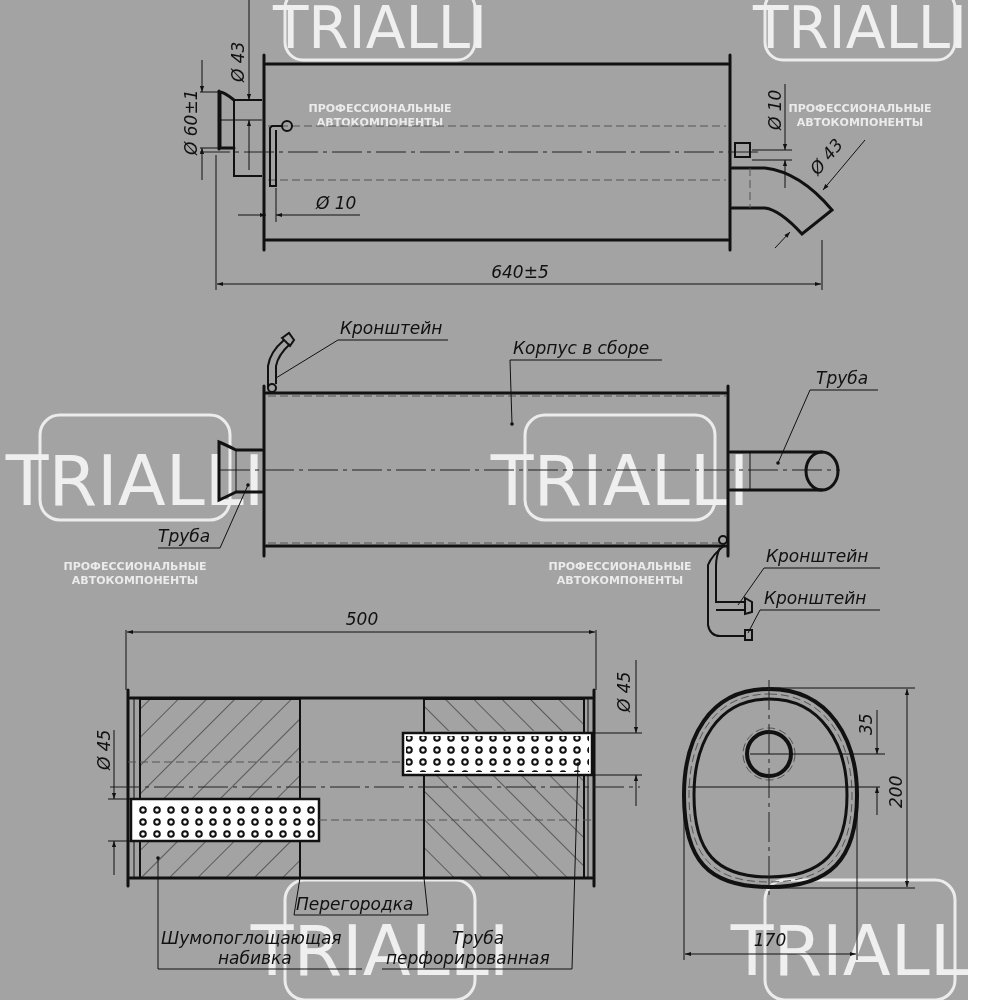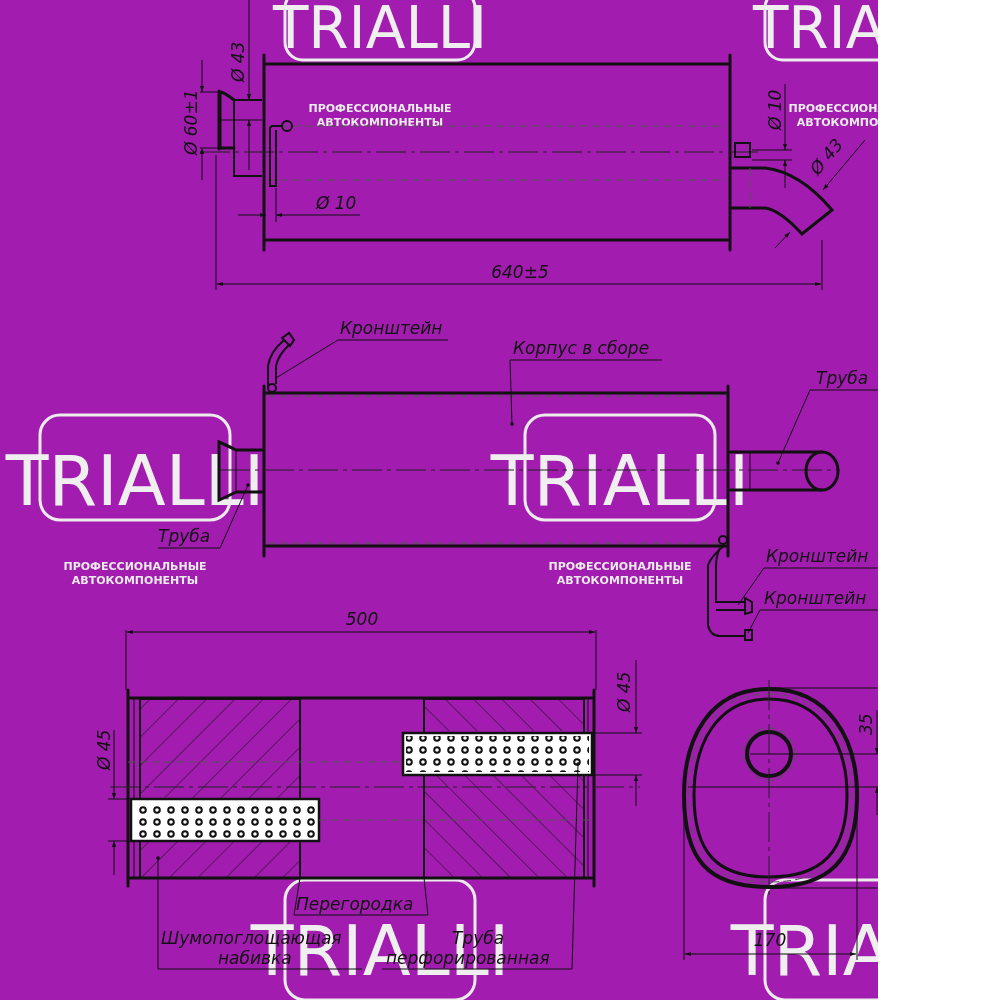--- a/index.html
+++ b/index.html
@@ -1,16 +1,16 @@
 <!DOCTYPE html>
 <html><head>
 <meta charset="utf-8">
 <style>
   html, body { margin: 0; padding: 0; background: #ffffff; }
-  #canvas { position: relative; width: 878px; height: 1000px; background: #a21caf; overflow: hidden; }
+  #canvas { position: relative; width: 968px; height: 1000px; background: #a3a3a3; overflow: hidden; }
   svg { position: absolute; left: 0; top: 0; }
   .wm text { font-family: "DejaVu Sans", sans-serif; }
   .lbl { font-family: "DejaVu Sans", sans-serif; font-style: italic; font-size: 17px; fill: #111; }
   .dim { font-family: "DejaVu Sans", sans-serif; font-style: italic; font-size: 17px; fill: #111; }
   .thick { stroke: #111; stroke-width: 3; fill: none; stroke-linecap: round; }
   .med { stroke: #111; stroke-width: 2; fill: none; }
   .thin { stroke: #111; stroke-width: 1; fill: none; }
   .center { stroke: #222; stroke-width: 1; fill: none; stroke-dasharray: 30 5 4 5; }
   .hidden { stroke: #555; stroke-width: 1; fill: none; stroke-dasharray: 8 4; }
 </style>

